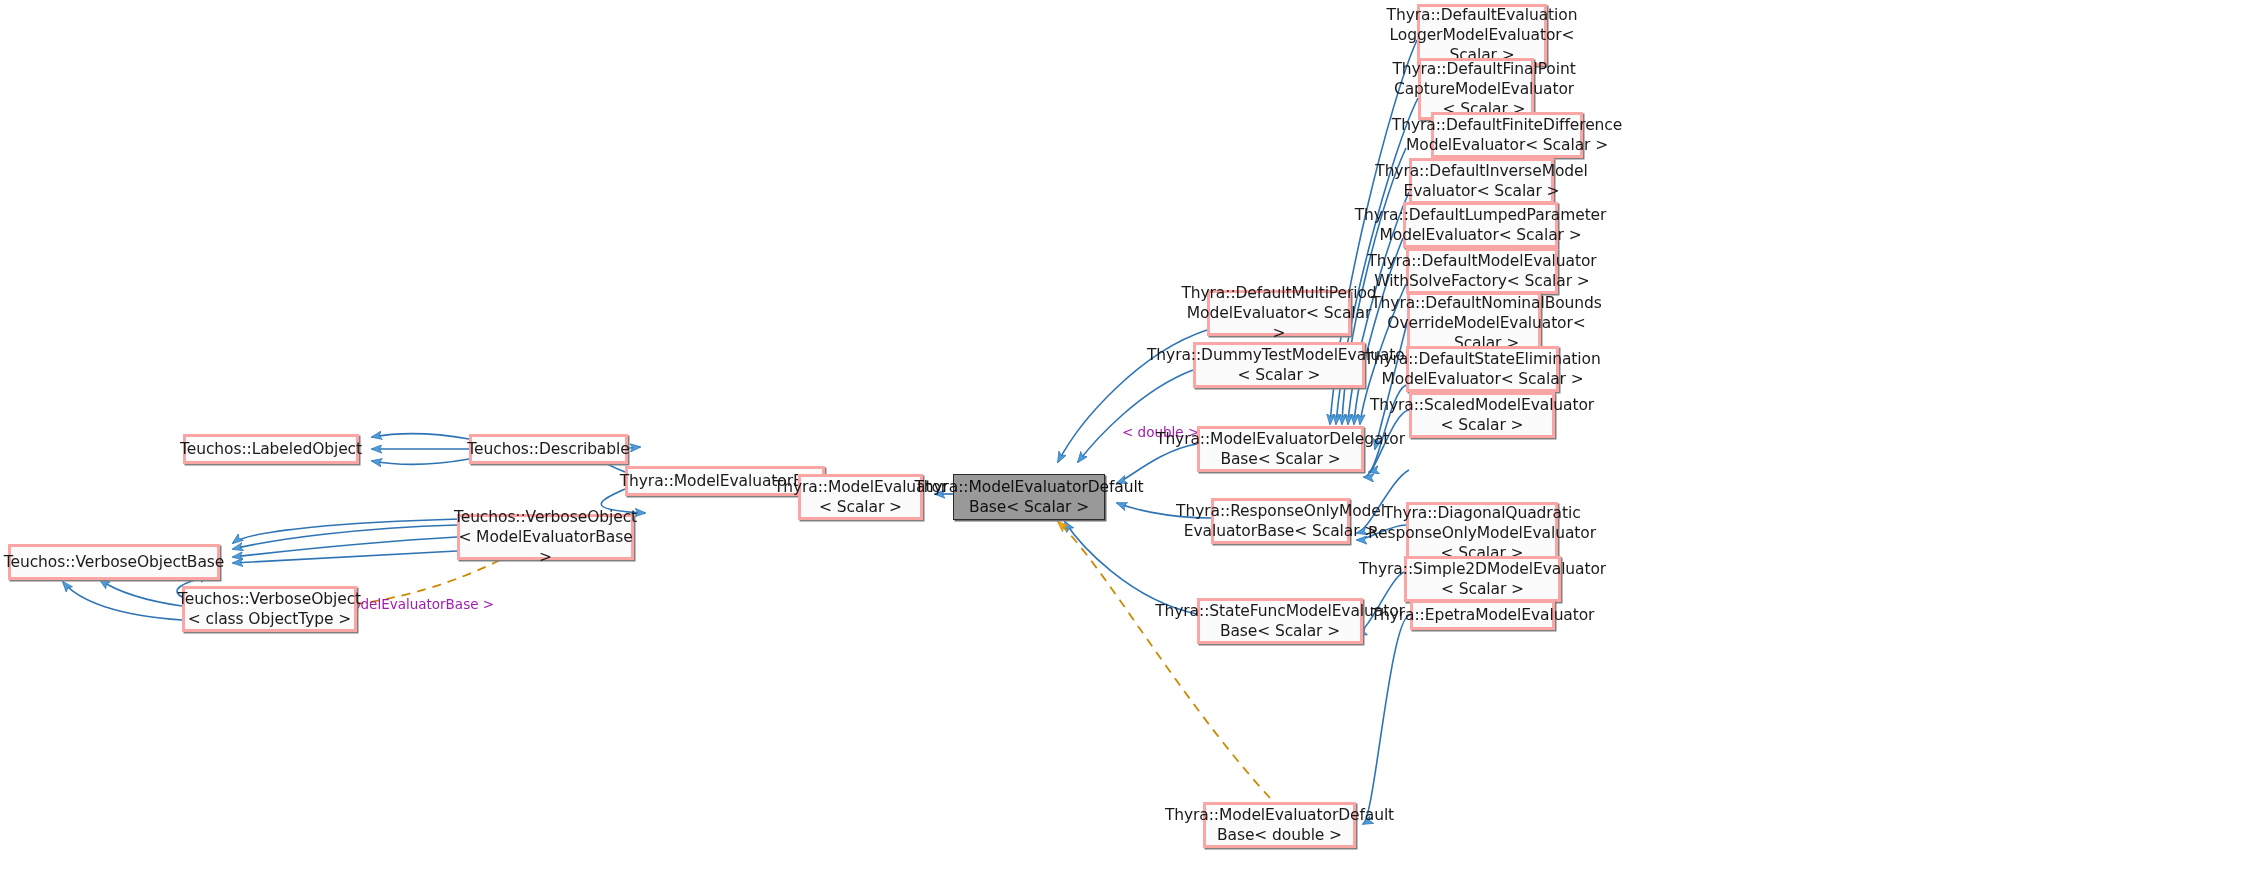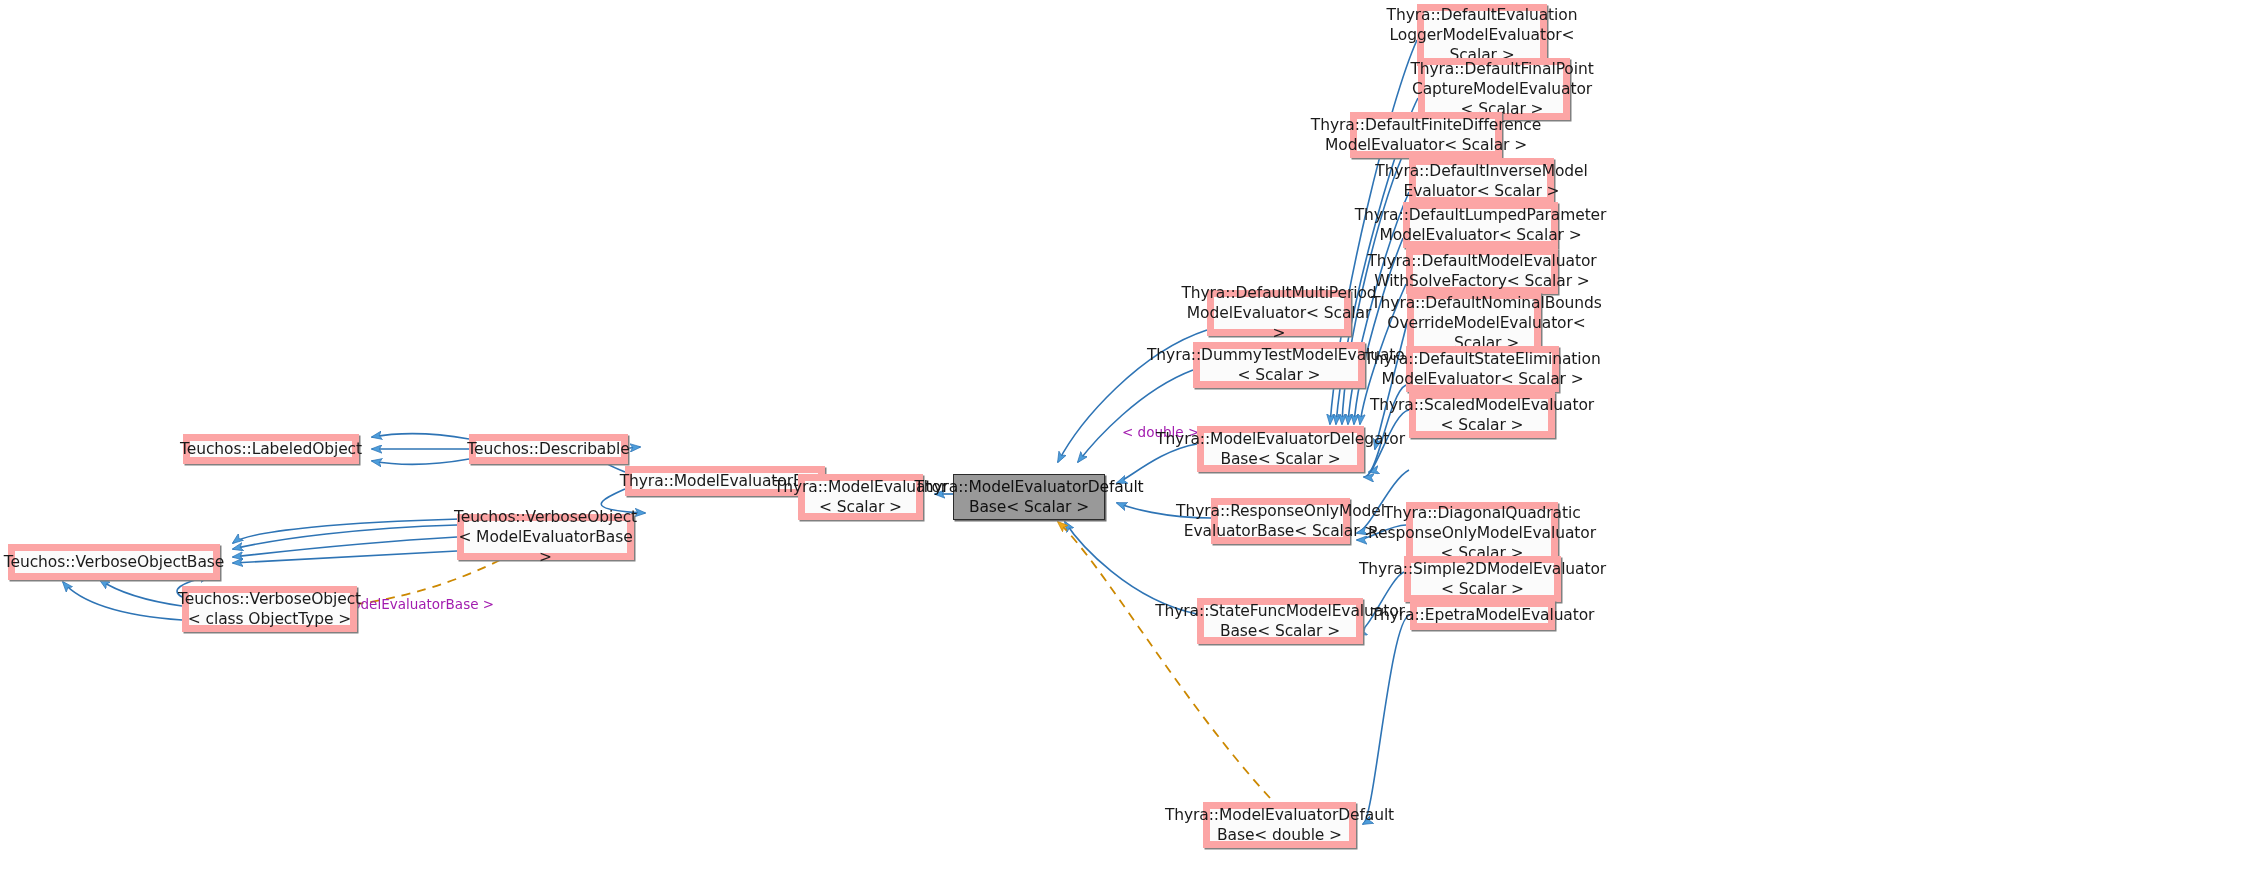--- a/index.html
+++ b/index.html
@@ -23,21 +23,21 @@
     left: 0;
     top: 0;
     width: 2241px;
     height: 896px;
     pointer-events: none;
   }
   .node {
     position: absolute;
     box-sizing: border-box;
     background: #fbfbfb;
-    border: 7px solid #fca5a5;
+    border: 3px solid #fca5a5;
     box-shadow: 1.5px 1.5px 0 0 #808080;
     display: flex;
     align-items: center;
     justify-content: center;
     text-align: center;
     color: #1a1a1a;
     font-size: 15.5px;
     line-height: 1.30;
     letter-spacing: -0.1px;
     padding: 1px 3px;
@@ -148,24 +148,24 @@
 Base&lt; Scalar &gt;</div>
     <div class="node" style="left: 1211px; top: 498px; width: 139px; height: 46px;">Thyra::ResponseOnlyModel
 EvaluatorBase&lt; Scalar &gt;</div>
     <div class="node" style="left: 1197px; top: 598px; width: 166px; height: 46px;">Thyra::StateFuncModelEvaluator
 Base&lt; Scalar &gt;</div>
     <div class="node" style="left: 1203px; top: 802px; width: 153px; height: 46px;">Thyra::ModelEvaluatorDefault
 Base&lt; double &gt;</div>
     <div class="node" style="left: 1417px; top: 4px; width: 130px; height: 62px;">Thyra::DefaultEvaluation
 LoggerModelEvaluator&lt;
 Scalar &gt;</div>
-    <div class="node" style="left: 1418px; top: 58px; width: 152px; height: 62px; padding-left: 19px;">Thyra::DefaultFinalPoint
+    <div class="node" style="left: 1418px; top: 58px; width: 116px; height: 62px; padding-left: 19px;">Thyra::DefaultFinalPoint
 CaptureModelEvaluator
 &lt; Scalar &gt;</div>
-    <div class="node" style="left: 1350px; top: 112px; width: 152px; height: 46px;">Thyra::DefaultFiniteDifference
+    <div class="node" style="left: 1431px; top: 112px; width: 152px; height: 46px;">Thyra::DefaultFiniteDifference
 ModelEvaluator&lt; Scalar &gt;</div>
     <div class="node" style="left: 1409px; top: 158px; width: 145px; height: 46px;">Thyra::DefaultInverseModel
 Evaluator&lt; Scalar &gt;</div>
     <div class="node" style="left: 1403px; top: 202px; width: 155px; height: 46px;">Thyra::DefaultLumpedParameter
 ModelEvaluator&lt; Scalar &gt;</div>
     <div class="node" style="left: 1406px; top: 248px; width: 152px; height: 46px;">Thyra::DefaultModelEvaluator
 WithSolveFactory&lt; Scalar &gt;</div>
     <div class="node" style="left: 1407px; top: 292px; width: 134px; height: 62px; padding-left: 28px;">Thyra::DefaultNominalBounds
 OverrideModelEvaluator&lt;
 Scalar &gt;</div>

